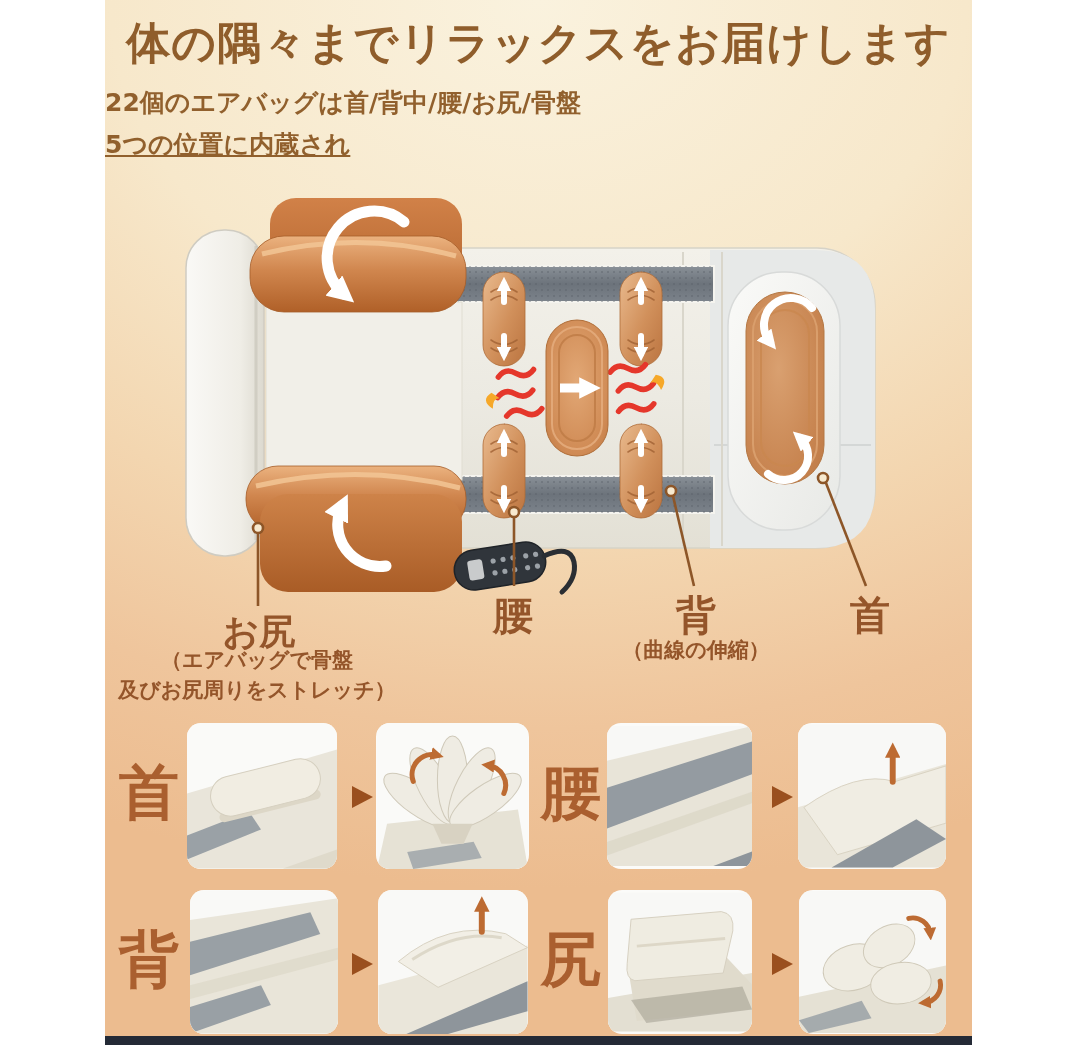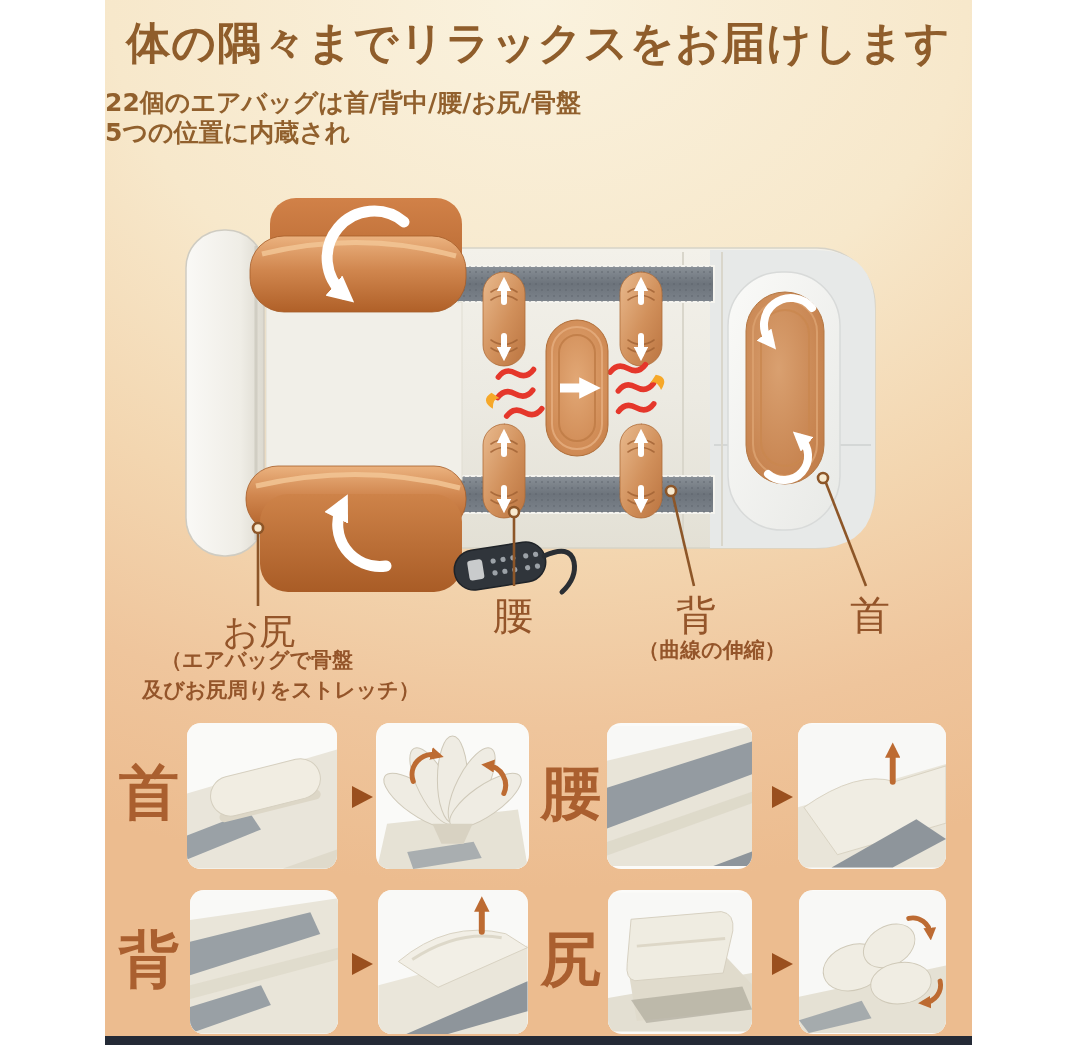--- a/index.html
+++ b/index.html
@@ -16,25 +16,25 @@
     left:0;top:14px;width:867px;text-align:center;
     font-size:44px;font-weight:800;color:#8F5D2B;letter-spacing:1px;
     white-space:nowrap;
     font-family:Liberation Serif, serif;
   }
   .subtitle{
     left:0;width:802px;text-align:left;
     font-size:25px;font-weight:800;color:#91602D;white-space:nowrap;
   }
   .sub1{top:86px;}
-  .sub2{top:116px;}
+  .sub2{top:128px;text-decoration:underline;}
   #diagram-svg{left:0;top:180px;width:867px;height:530px;}
   .callout-label{
     transform:translateX(-50%);text-align:center;color:#94552A;
-    font-weight:400;white-space:nowrap;
+    font-weight:700;white-space:nowrap;
   }
   .big-callout{font-size:40px;}
   .hip-callout{font-size:36px;}
   .callout-desc{
     transform:translateX(-50%);text-align:center;color:#94552A;
     font-weight:700;font-size:21px;white-space:nowrap;
   }
   .gallery-kanji{
     transform:translateX(-50%);font-size:60px;font-weight:800;color:#AA5F2F;
     white-space:nowrap;line-height:1;
@@ -243,26 +243,26 @@
       <line x1="514" y1="517" x2="514" y2="586"></line>
       <circle cx="671" cy="491" r="5" fill="#F7E9CF"></circle>
       <line x1="673" y1="496" x2="694" y2="586"></line>
       <circle cx="823" cy="478" r="5" fill="#F7E9CF"></circle>
       <line x1="826" y1="483" x2="866" y2="586"></line>
     </g>
   </svg>
 
   <div class="abs callout-label hip-callout" style="left:154px;top:608px;">お尻</div>
   <div class="abs callout-desc" style="left:152px;top:646px;">（エアバッグで骨盤</div>
-  <div class="abs callout-desc" style="left:152px;top:676px;margin-left:24px;">及びお尻周りをストレッチ）</div>
+  <div class="abs callout-desc" style="left:152px;top:676px;">及びお尻周りをストレッチ）</div>
 
   <div class="abs callout-label big-callout" style="left:408px;top:588px;">腰</div>
 
   <div class="abs callout-label big-callout" style="left:591px;top:588px;">背</div>
-  <div class="abs callout-desc" style="left:607px;top:636px;">（曲線の伸縮）</div>
+  <div class="abs callout-desc" style="left:591px;top:636px;">（曲線の伸縮）</div>
 
   <div class="abs callout-label big-callout" style="left:765px;top:588px;">首</div>
 
   <div class="abs gallery-kanji" style="left:44px;top:762px;">首</div>
   <div class="abs gallery-kanji" style="left:466px;top:762px;">腰</div>
   <div class="abs gallery-kanji" style="left:44px;top:929px;">背</div>
   <div class="abs gallery-kanji" style="left:466px;top:929px;">尻</div>
 
   <div class="abs next-arrow" style="left:247px;top:786px;"></div>
   <div class="abs next-arrow" style="left:667px;top:786px;"></div>

